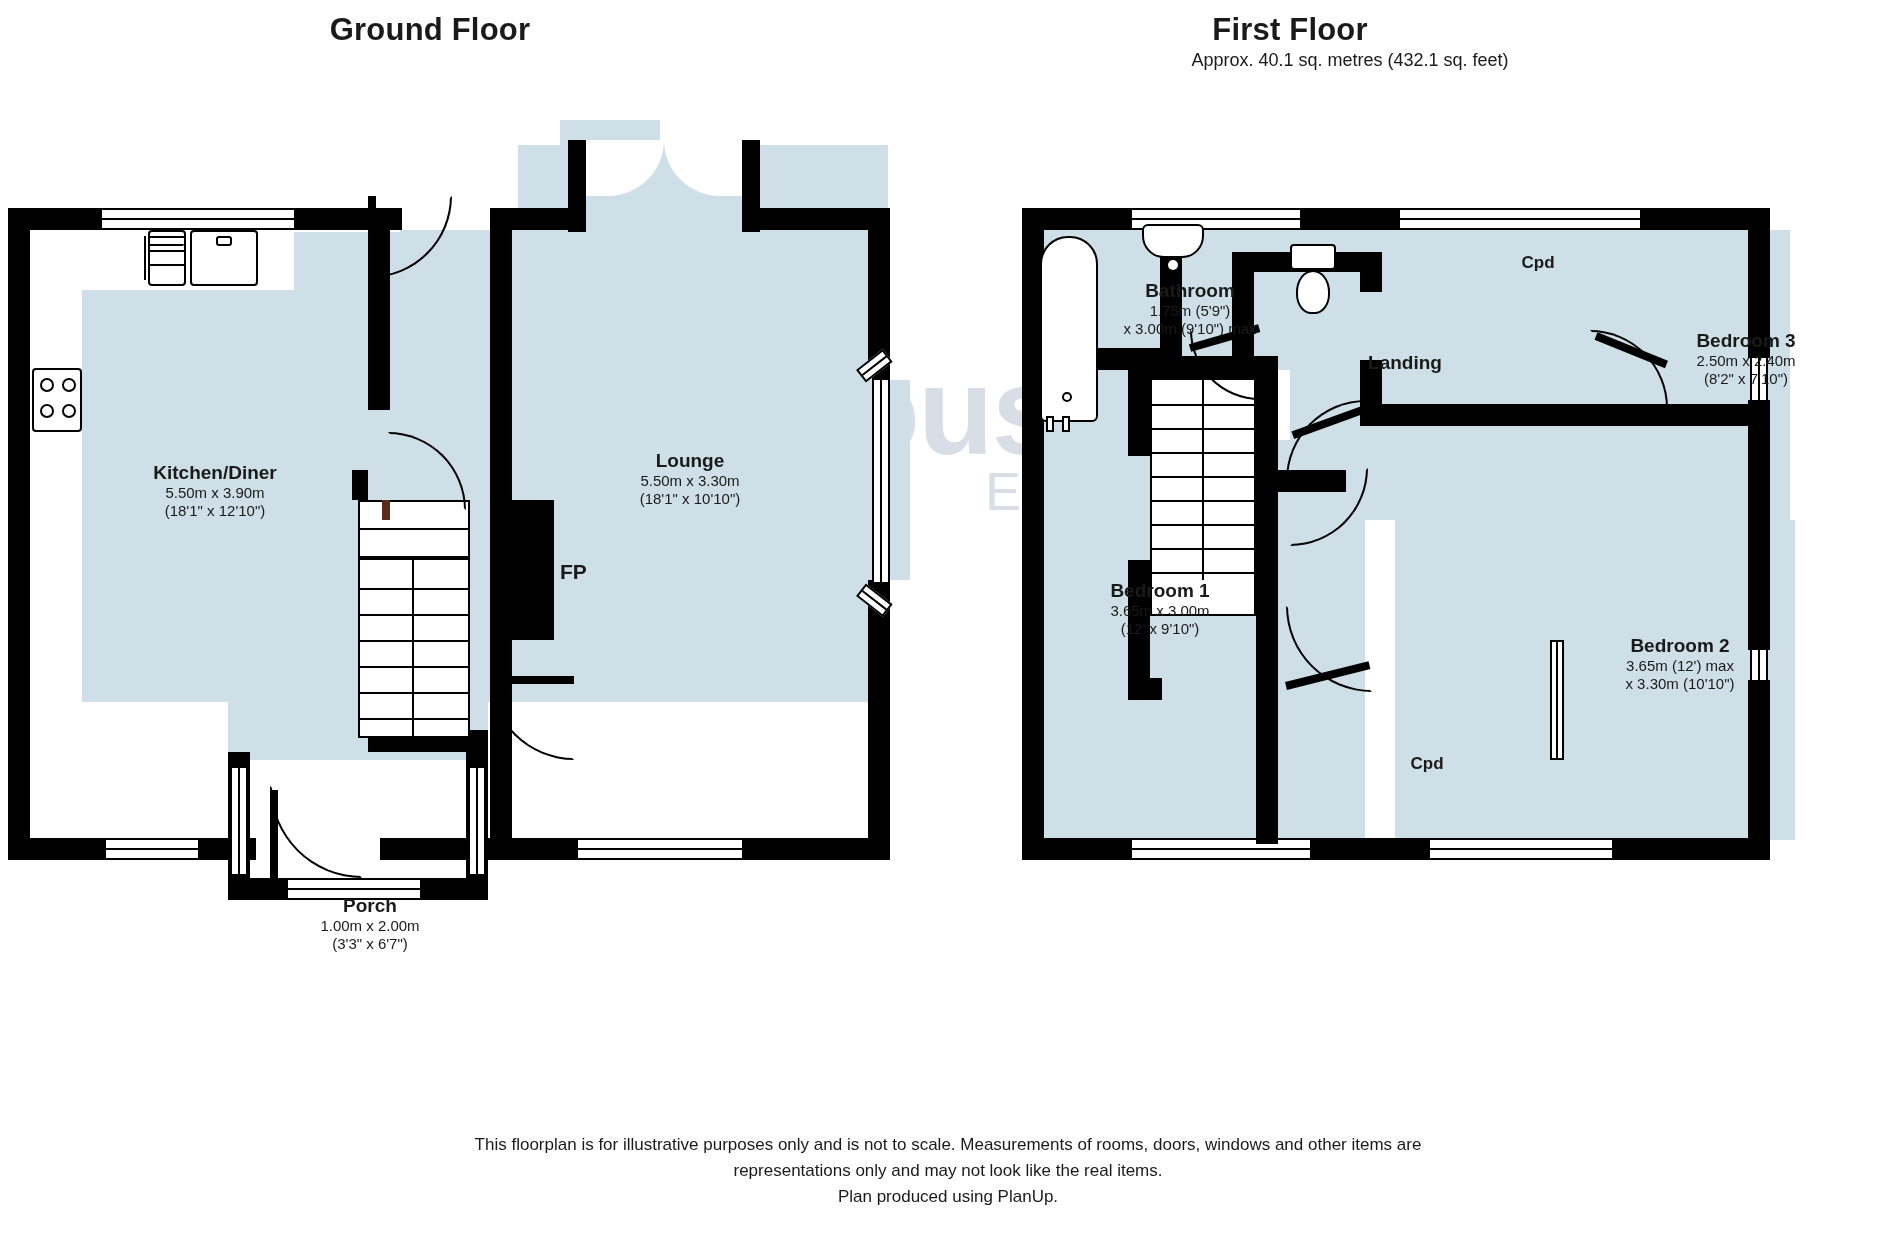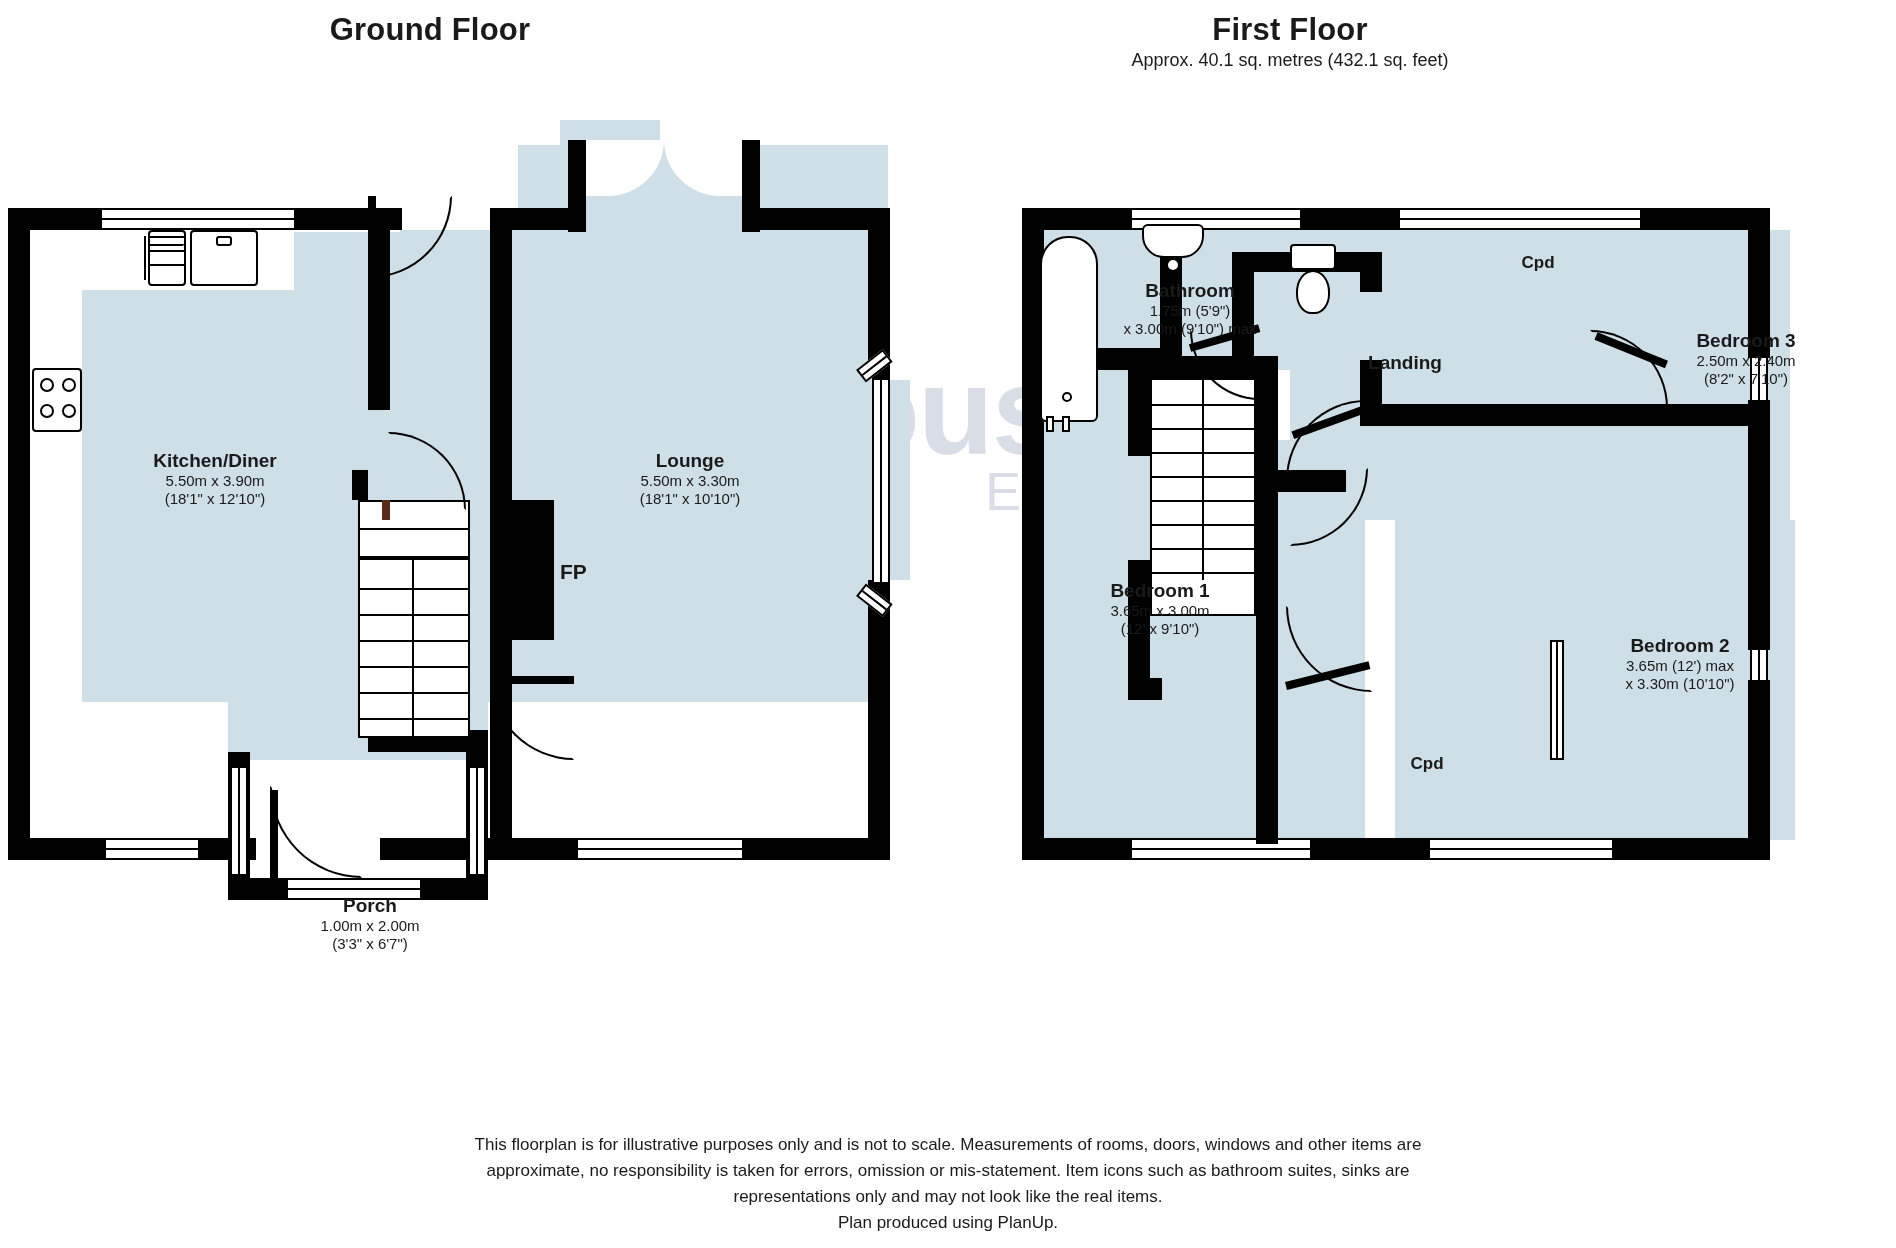--- a/index.html
+++ b/index.html
@@ -54,21 +54,21 @@
 
   <div class="wm">
     <div class="wm-sq"></div>
     <div class="wm-text">righthouse</div>
     <div class="wm-text2">Estate Agents</div>
   </div>
 
   <div class="floor-title" style="left:180px;top:12px;width:500px;">Ground Floor</div>
 
   <div class="floor-title" style="left:1040px;top:12px;width:500px;">First Floor</div>
-  <div class="floor-sub" style="left:1040px;top:50px;width:500px;text-align:center;">Approx. 40.1 sq. metres (432.1 sq. feet)</div>
+  <div class="floor-sub" style="left:1100px;top:50px;width:500px;text-align:center;">Approx. 40.1 sq. metres (432.1 sq. feet)</div>
 
   <div>
 
     <div class="fill" style="left:80px;top:232px;width:300px;height:62px;"></div>
     <div class="fill" style="left:80px;top:232px;width:320px;height:470px;"></div>
     <div class="fill" style="left:400px;top:230px;width:130px;height:472px;"></div>
     <div class="fill" style="left:518px;top:145px;width:370px;height:557px;"></div>
     <div class="fill" style="left:560px;top:120px;width:100px;height:40px;"></div>
     <div class="fill" style="left:860px;top:380px;width:50px;height:200px;"></div>
     <div class="fill" style="left:228px;top:700px;width:260px;height:60px;"></div>
@@ -155,21 +155,21 @@
     <div class="wall" style="left:228px;top:752px;width:22px;height:148px;"></div>
     <div class="wall" style="left:466px;top:752px;width:22px;height:148px;"></div>
     <div class="wall" style="left:228px;top:878px;width:60px;height:22px;"></div>
     <div class="wall" style="left:420px;top:878px;width:68px;height:22px;"></div>
     <div class="winv" style="left:230px;top:766px;width:18px;height:110px;"></div>
     <div class="winv" style="left:468px;top:766px;width:18px;height:110px;"></div>
     <div class="win" style="left:286px;top:878px;width:136px;height:22px;"></div>
     <div class="door-arc" style="left:270px;top:786px;width:92px;height:92px;border-color:#000;border-top-color:transparent;border-right-color:transparent;border-radius:0 0 0 92px;"></div>
     <div class="door-leaf" style="left:270px;top:790px;width:8px;height:88px;"></div>
 
-    <div class="room-label" style="left:60px;top:450px;width:310px;">
+    <div class="room-label" style="left:60px;top:462px;width:310px;">
       <div class="room-name">Kitchen/Diner</div>
       <div class="room-dims">5.50m x 3.90m</div>
       <div class="room-dims">(18'1" x 12'10")</div>
     </div>
 
     <div class="room-label" style="left:545px;top:450px;width:290px;">
       <div class="room-name">Lounge</div>
       <div class="room-dims">5.50m x 3.30m</div>
       <div class="room-dims">(18'1" x 10'10")</div>
     </div>
@@ -301,18 +301,17 @@
       <div class="room-dims">3.65m (12') max</div>
       <div class="room-dims">x 3.30m (10'10")</div>
     </div>
 
     <div class="cpd-label" style="left:1478px;top:253px;width:120px;">Cpd</div>
     <div class="cpd-label" style="left:1367px;top:754px;width:120px;">Cpd</div>
   </div>
 
   <div class="disclaimer" style="left:0;top:1132px;">
     <div>This floorplan is for illustrative purposes only and is not to scale. Measurements of rooms, doors, windows and other items are</div>
-    <div>approximate, no responsibility is taken for errors, omission or mis-statement. Item icons such as bathroom suites, sinks are</div>
     <div>representations only and may not look like the real items.</div>
     <div>Plan produced using PlanUp.</div>
   </div>
 
 </div>
 
 </body></html>

